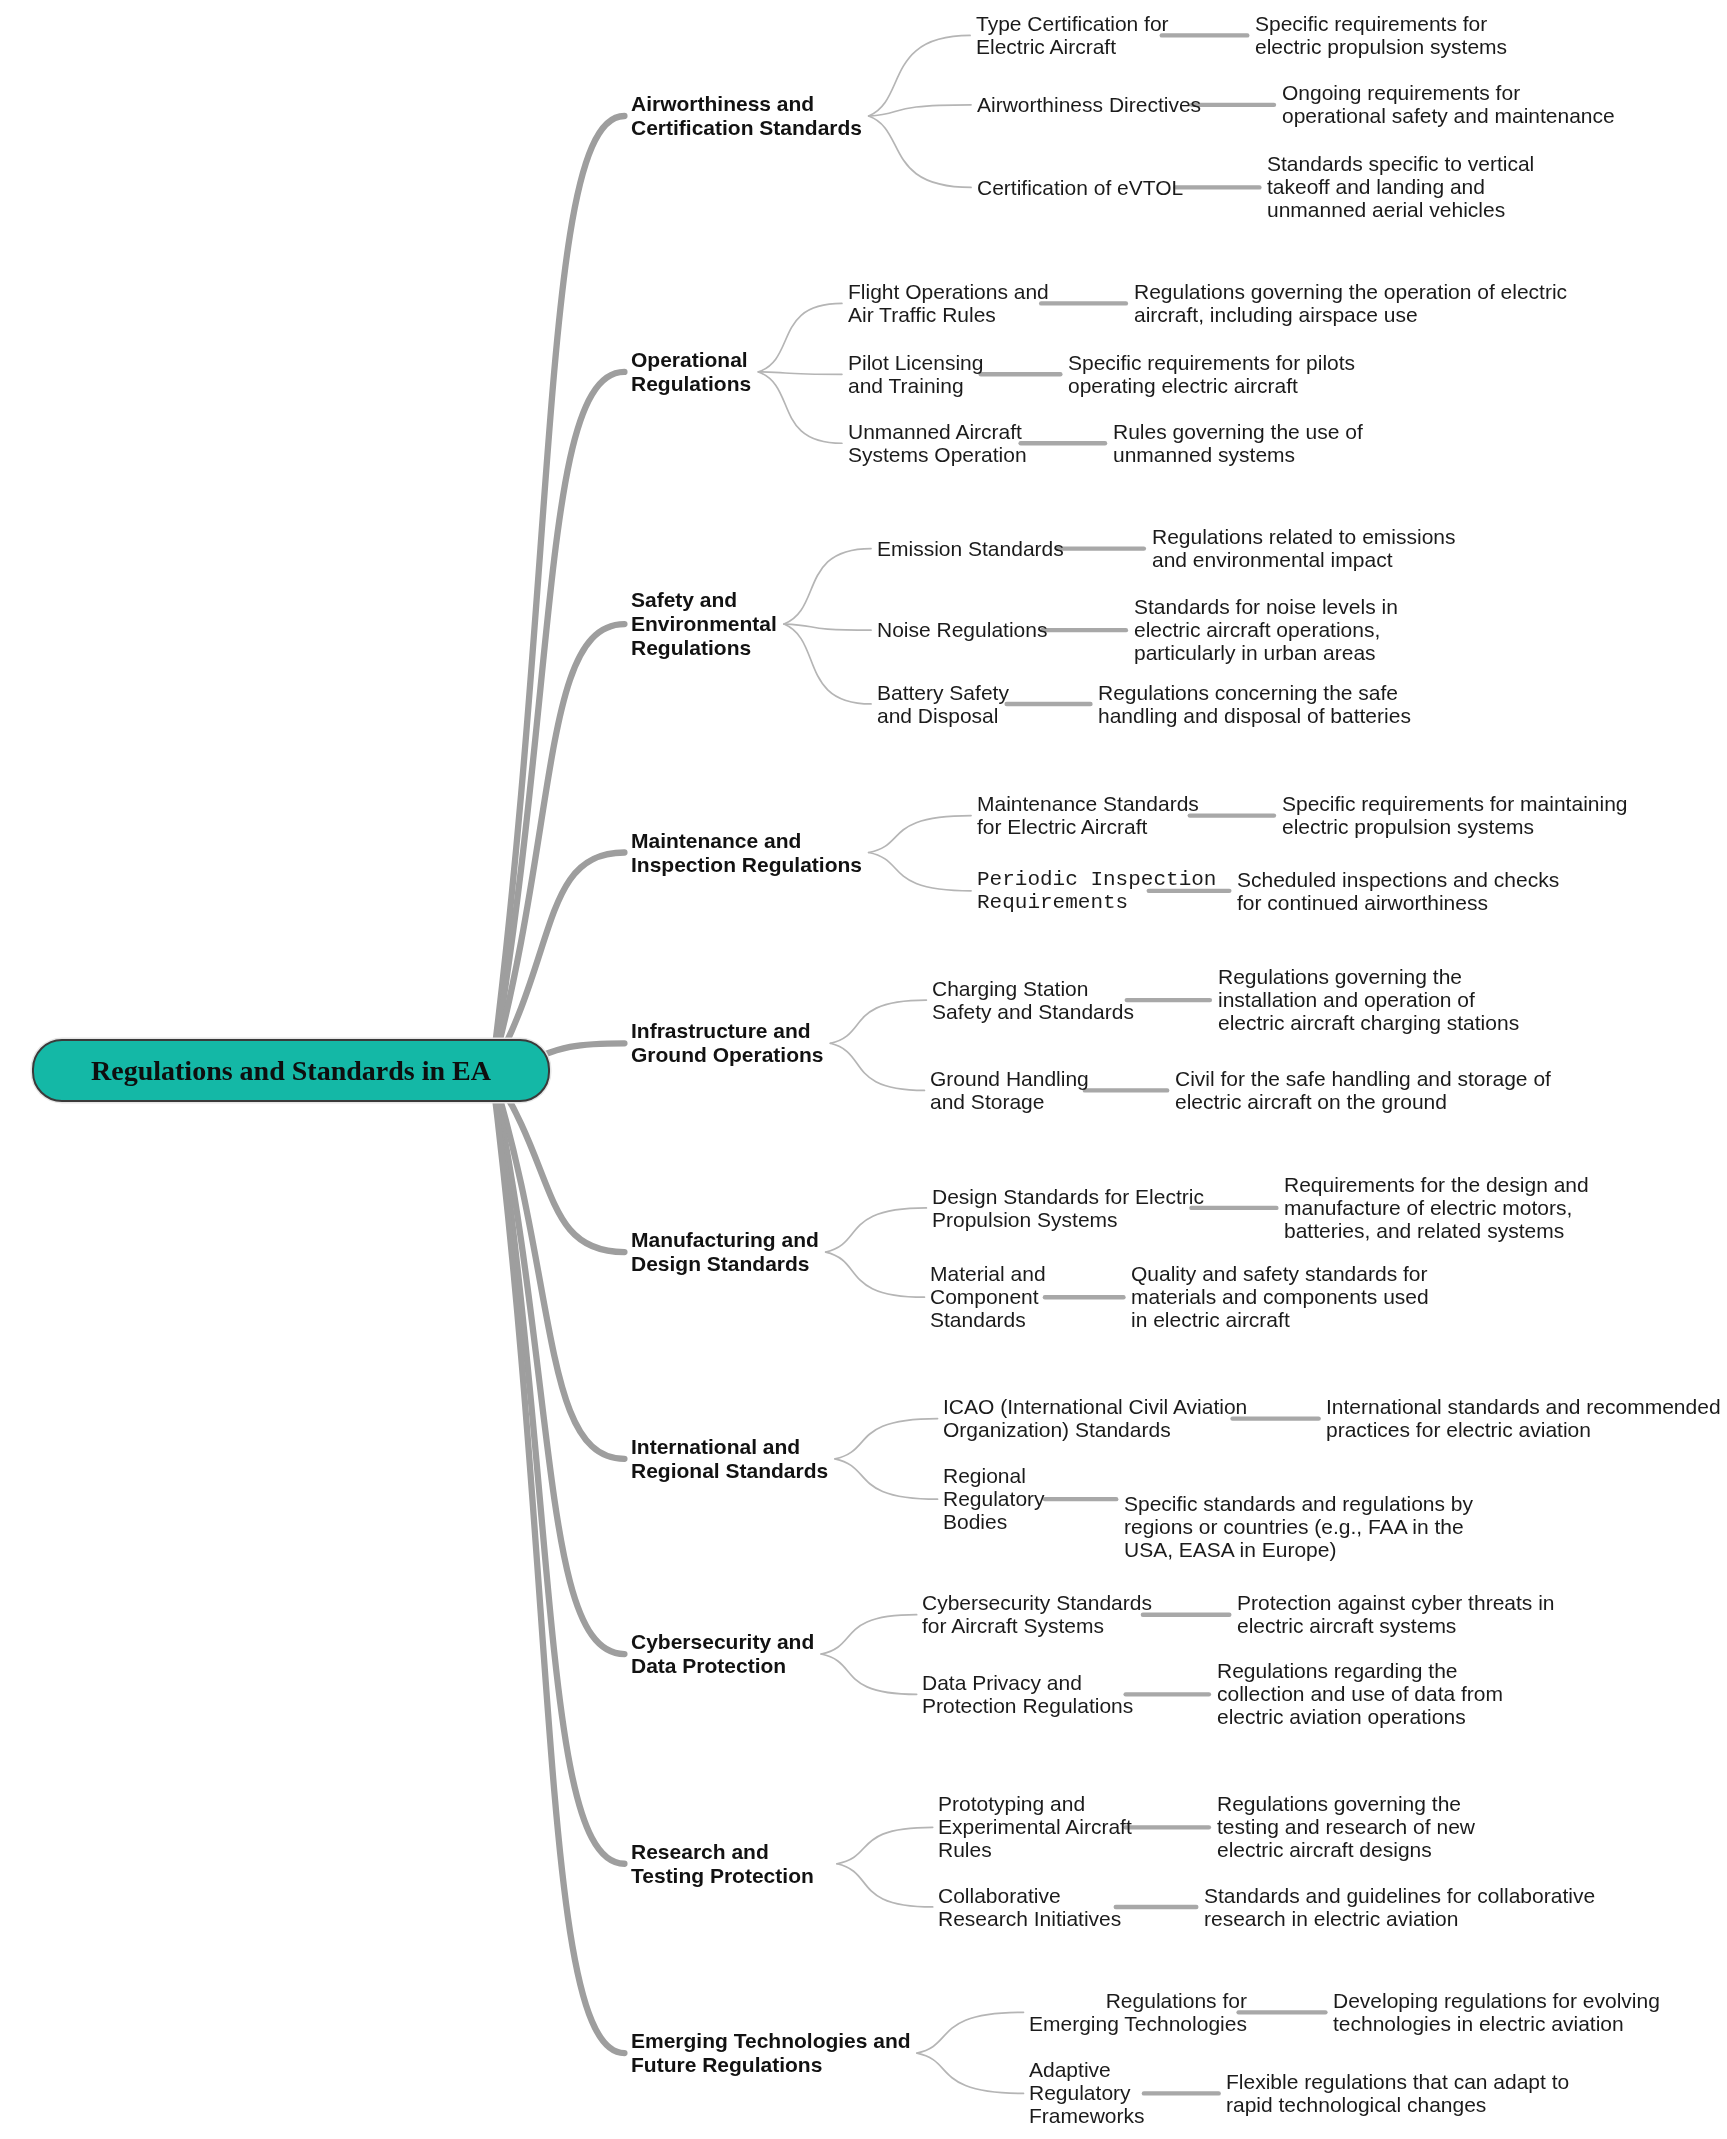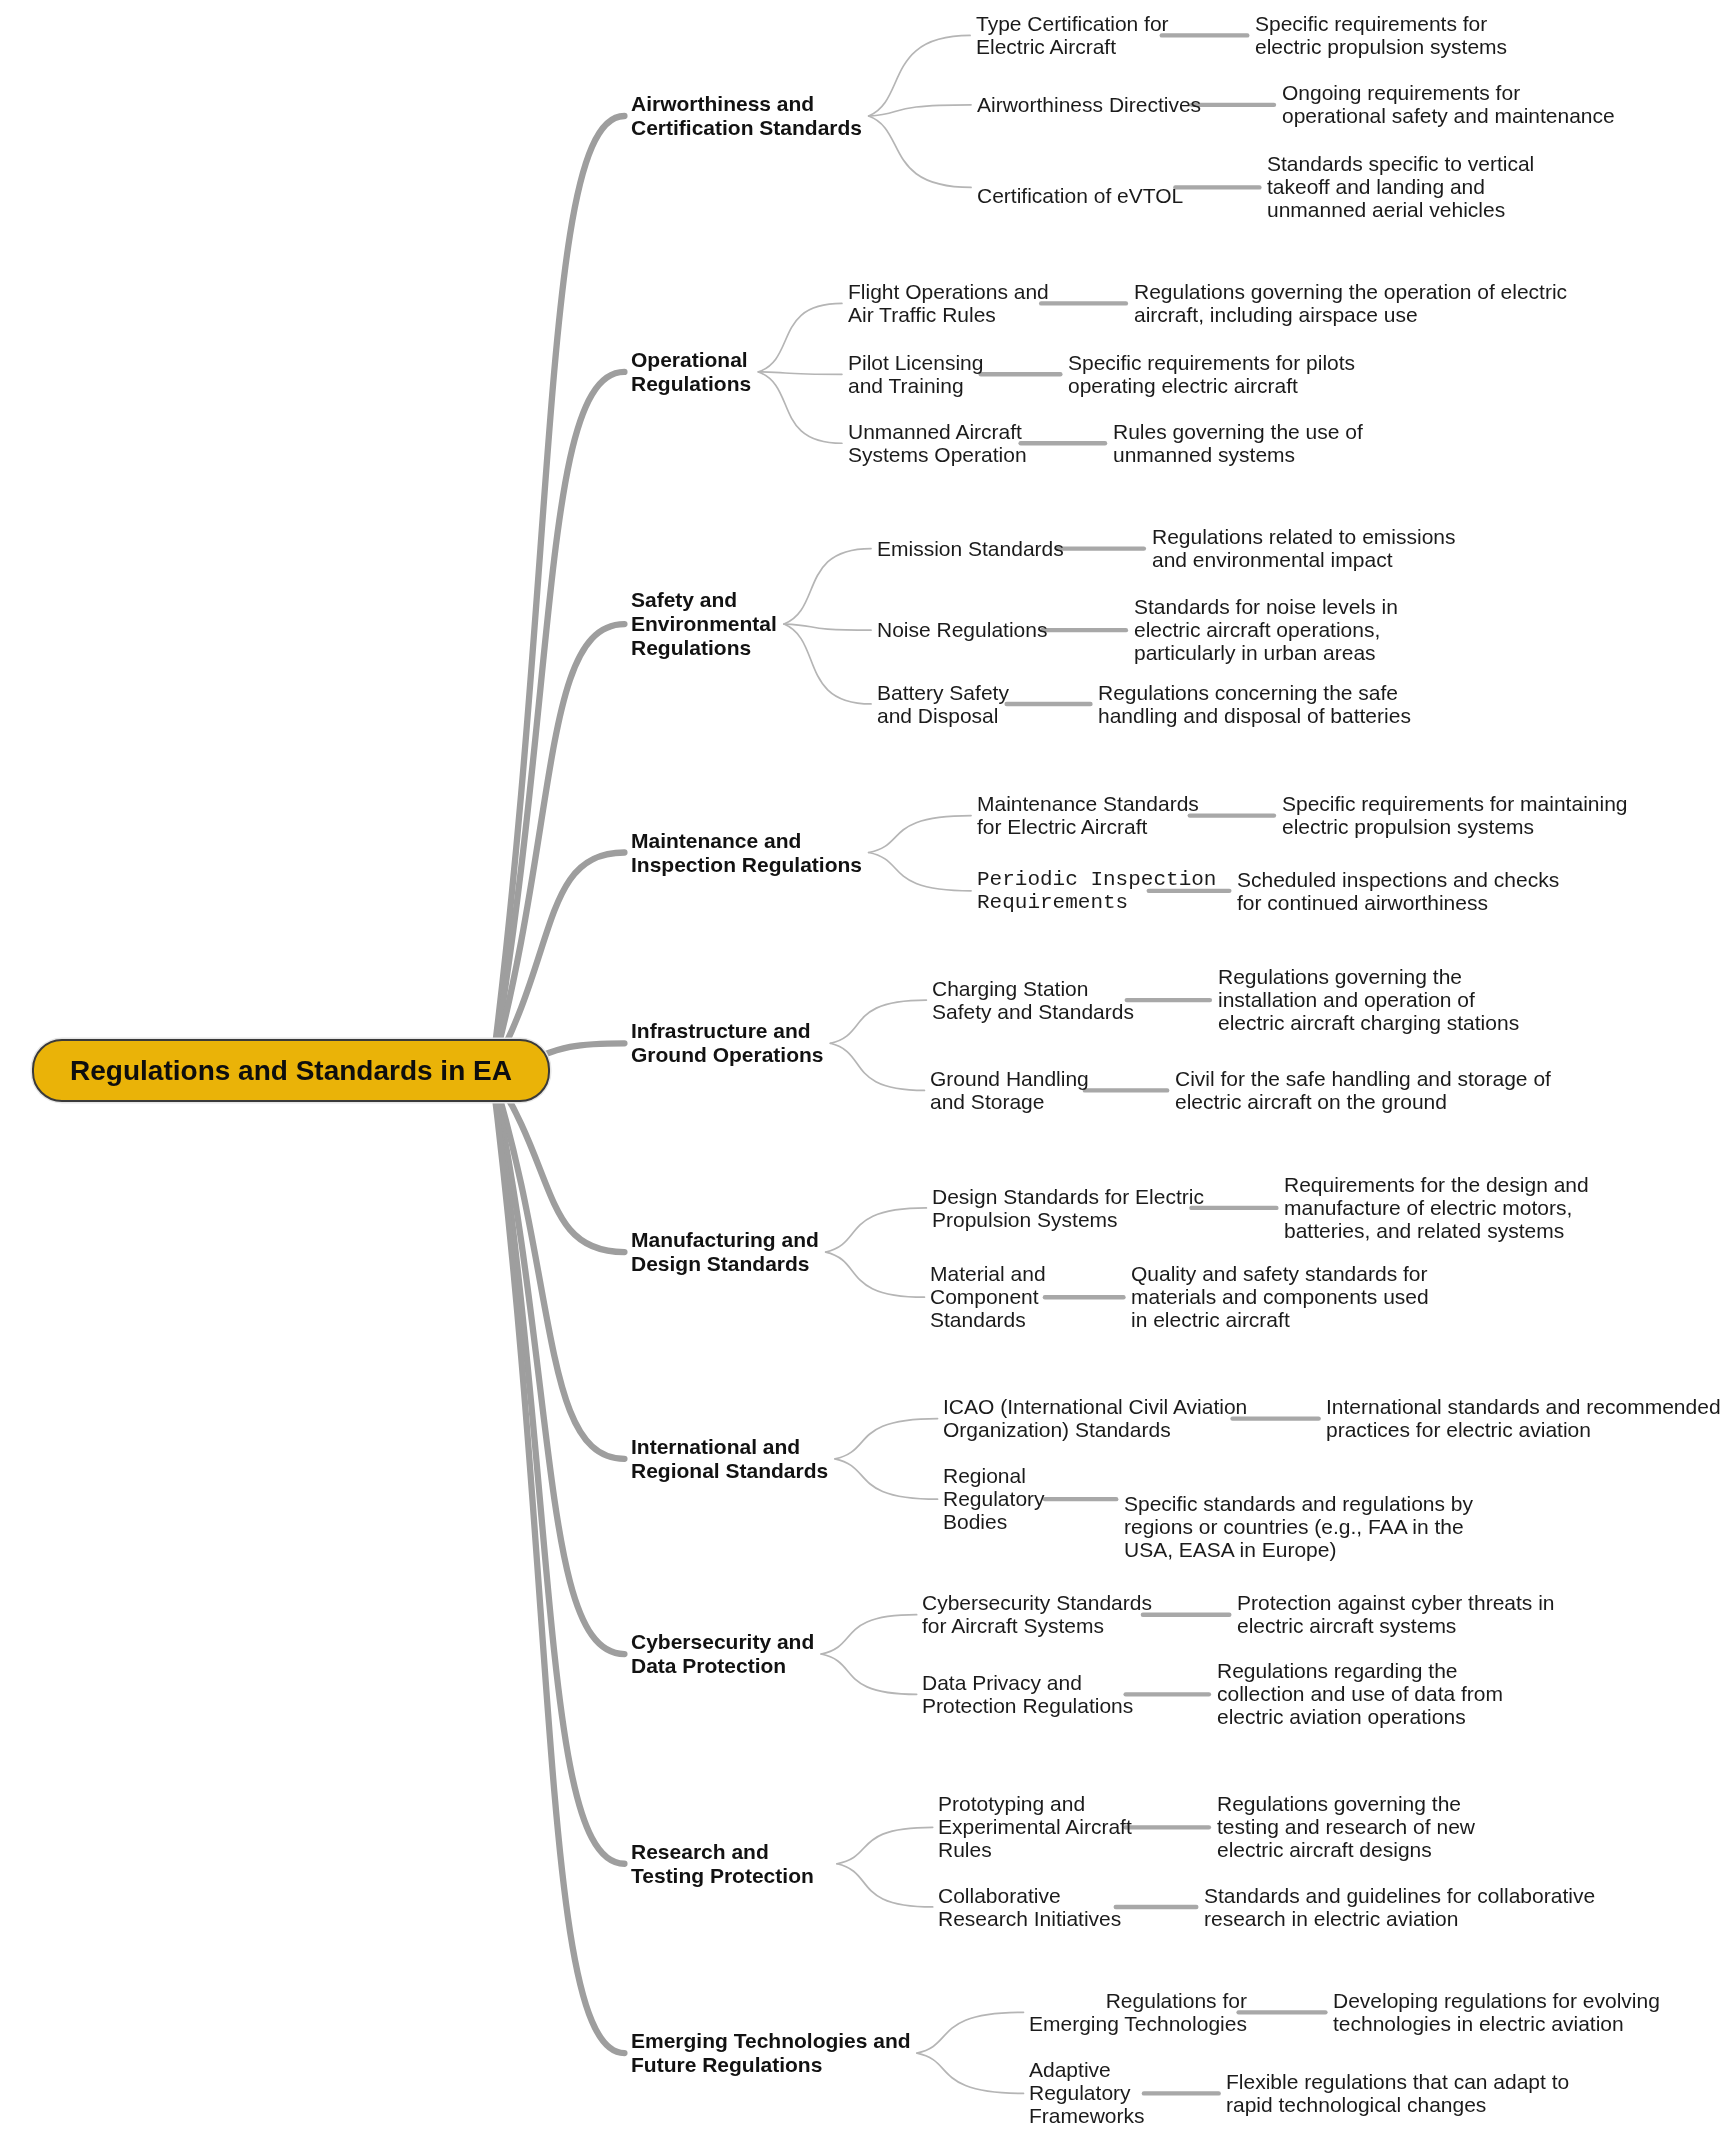--- a/index.html
+++ b/index.html
@@ -2,22 +2,22 @@
 <html style="font-size:7.8px"><head>
 <meta charset="utf-8">
 <style>
   html,body{margin:0;padding:0;background:#ffffff;}
   body{font-family:"Liberation Sans","DejaVu Sans",sans-serif;}
   #canvas{position:relative;width:1728px;height:2140px;background:#ffffff;overflow:hidden;}
   #links{position:absolute;left:0;top:0;width:1728px;height:2140px;pointer-events:none;}
   .node{position:absolute;width:max-content;white-space:pre-line;font-size:21px;line-height:23px;color:#1b1b1b;}
   .branch-title{font-weight:bold;font-size:21px;line-height:24px;color:#121212;}
   .root-node{position:absolute;display:flex;align-items:center;justify-content:center;
-    background:#eab308;border:2.4px solid #3a3a3a;border-radius:30px;
-    box-shadow:0 0 0 1.5px #e6e6e6;}
+    background:#14b8a6;border:2.4px solid #3a3a3a;border-radius:30px;
+    box-shadow:0 0 0 1.5px #e6e6e6;font-family:Liberation Serif, serif;}
   .root-node span{font-weight:bold;font-size:28px;color:#0e0e0e;white-space:nowrap;}
 </style>
 </head>
 <body>
 
 <div id="canvas">
   <svg id="links" xmlns="http://www.w3.org/2000/svg" viewBox="0 0 3559 4408" width="1728" height="2140">
       <path d="M 1013 2207 C 1149.5 1124.6, 1116 239, 1286 239" stroke="#9e9e9e" stroke-width="13" fill="none" stroke-linecap="round"></path>
       <path d="M 1789.09375 239 C 1869.09375 205.8, 1819.09375 73, 1998 73" stroke="#b5b5b5" stroke-width="3.5" fill="none" stroke-linecap="round"></path>
       <path d="M 2392.828125 73 L 2569 73" stroke="#a8a8a8" stroke-width="9" fill="none" stroke-linecap="round"></path>
@@ -88,21 +88,21 @@
 Electric Aircraft</div>
       <div class="node sub-desc" style="left:1255px;top:12px;">Specific requirements for
 electric propulsion systems</div>
     </div>
     <div class="sub">
       <div class="node sub-label" style="left:977px;top:93px;">Airworthiness Directives</div>
       <div class="node sub-desc" style="left:1282px;top:81px;">Ongoing requirements for
 operational safety and maintenance</div>
     </div>
     <div class="sub">
-      <div class="node sub-label" style="left:977px;top:176px;margin-top:8px;">Certification of eVTOL</div>
+      <div class="node sub-label" style="left:977px;top:176px;">Certification of eVTOL</div>
       <div class="node sub-desc" style="left:1267px;top:152px;">Standards specific to vertical
 takeoff and landing and
 unmanned aerial vehicles</div>
     </div>
   </section>
 
   <section class="branch">
     <div class="node branch-title" style="left:631px;top:348px;">Operational
 Regulations</div>
     <div class="sub">

